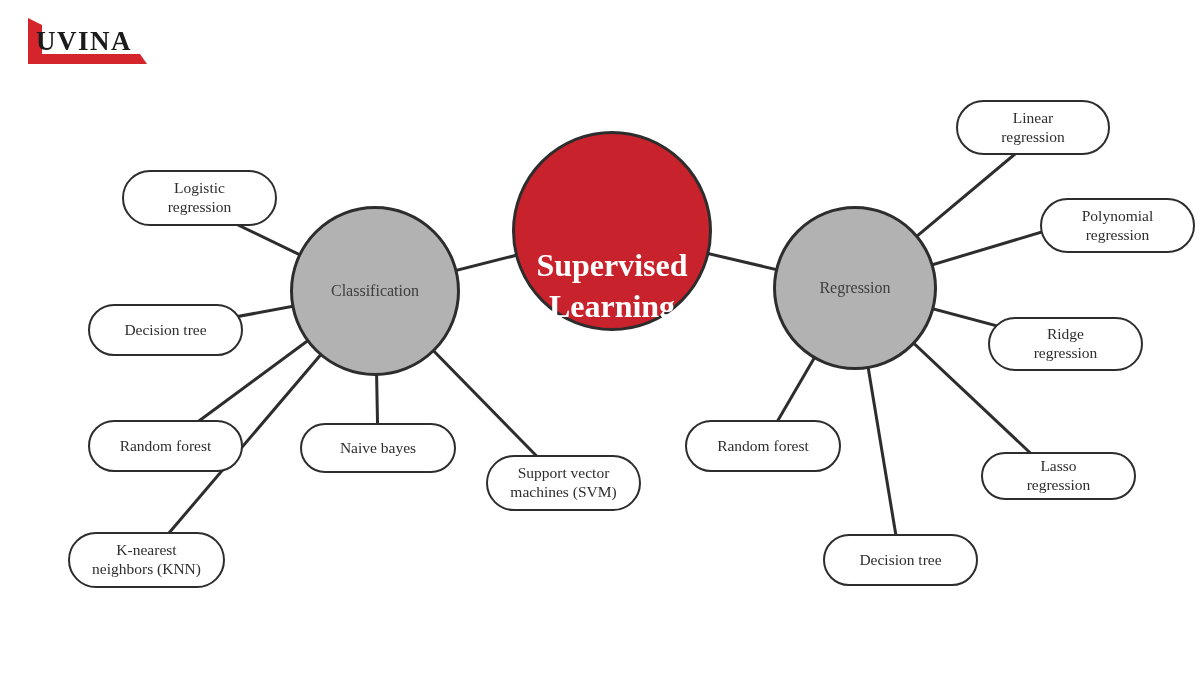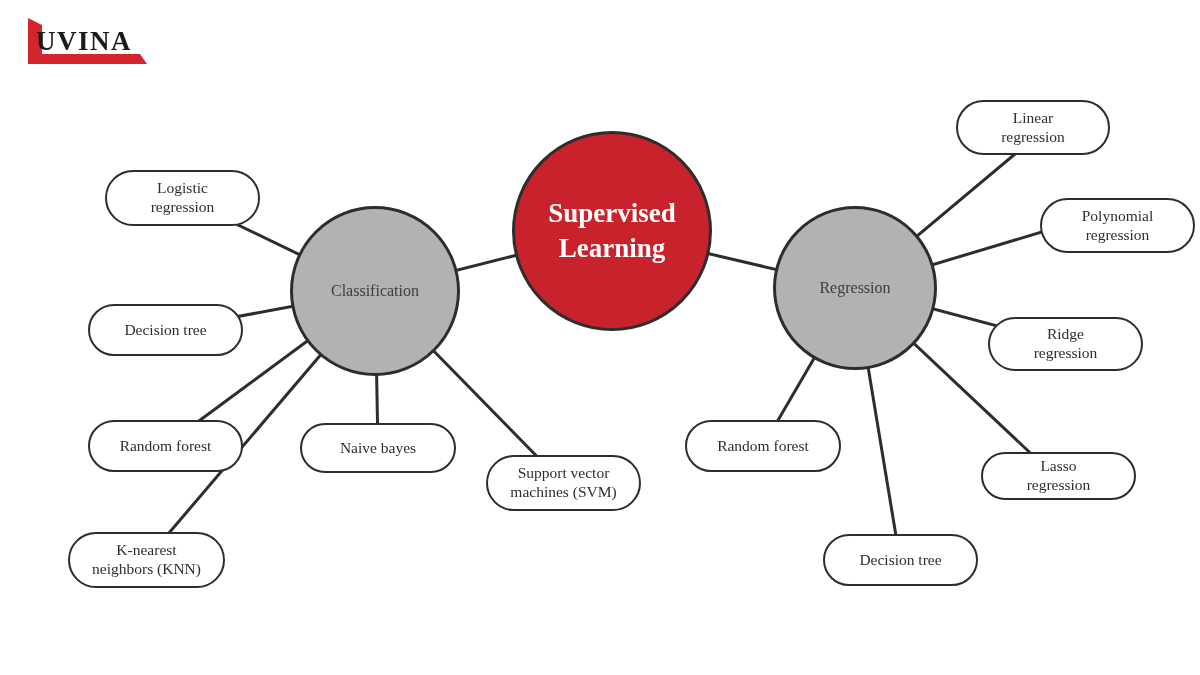--- a/index.html
+++ b/index.html
@@ -30,23 +30,24 @@
     box-sizing:border-box;
     white-space:pre-line;
   }
   .circle{
     border-radius:50%;
     border:3.5px solid var(--stroke);
   }
   .root-circle{
     background:var(--red);
     color:#ffffff;
-    font-size:27px;
+    font-size:32px;
     font-weight:bold;
     line-height:1.3;
+    align-items:flex-end;
   }
   .branch-circle{
     background:var(--gray);
     color:#3d3d3d;
     font-size:16px;
     line-height:1.25;
   }
   .pill{
     background:#ffffff;
     border:2.5px solid var(--stroke);
@@ -113,21 +114,21 @@
 Learning</span>
   </div>
 
   <div class="node circle branch-circle" style="left:290px;top:206px;width:170px;height:170px;">
     <span>Classification</span>
   </div>
   <div class="node circle branch-circle" style="left:773px;top:206px;width:164px;height:164px;">
     <span>Regression</span>
   </div>
 
-  <div class="node pill" style="left:105px;top:170px;width:155px;height:56px;">Logistic
+  <div class="node pill" style="left:122px;top:170px;width:155px;height:56px;">Logistic
 regression</div>
   <div class="node pill" style="left:88px;top:304px;width:155px;height:52px;">Decision tree</div>
   <div class="node pill" style="left:88px;top:420px;width:155px;height:52px;">Random forest</div>
   <div class="node pill" style="left:300px;top:423px;width:156px;height:50px;">Naive bayes</div>
   <div class="node pill" style="left:68px;top:532px;width:157px;height:56px;">K-nearest
 neighbors (KNN)</div>
   <div class="node pill" style="left:486px;top:455px;width:155px;height:56px;">Support vector
 machines (SVM)</div>
 
   <div class="node pill" style="left:956px;top:100px;width:154px;height:55px;">Linear

